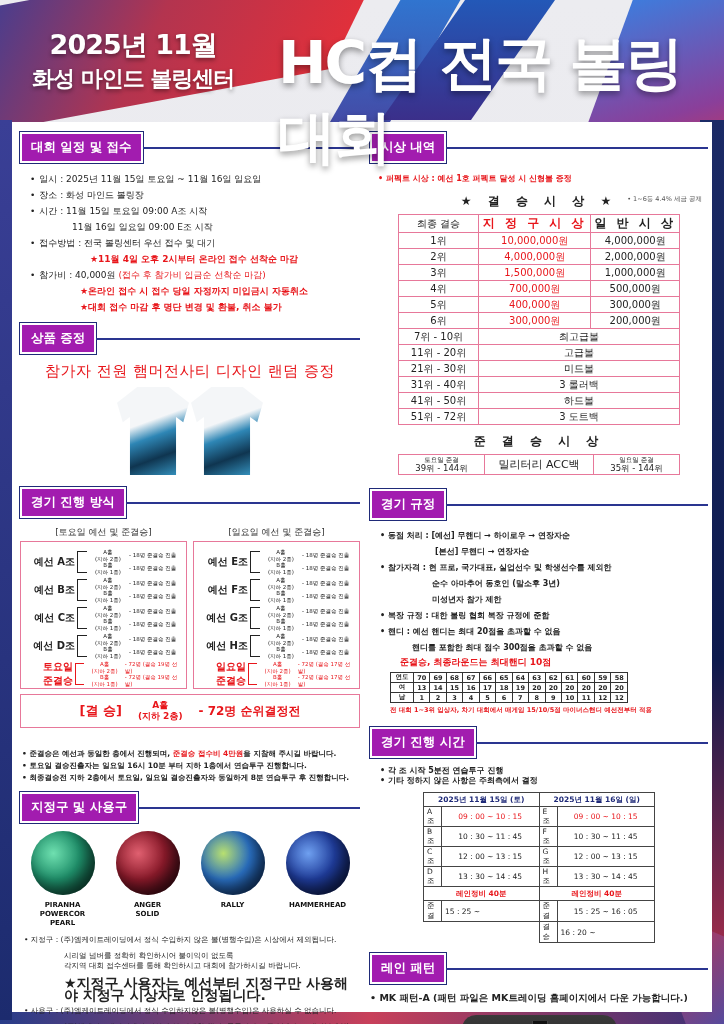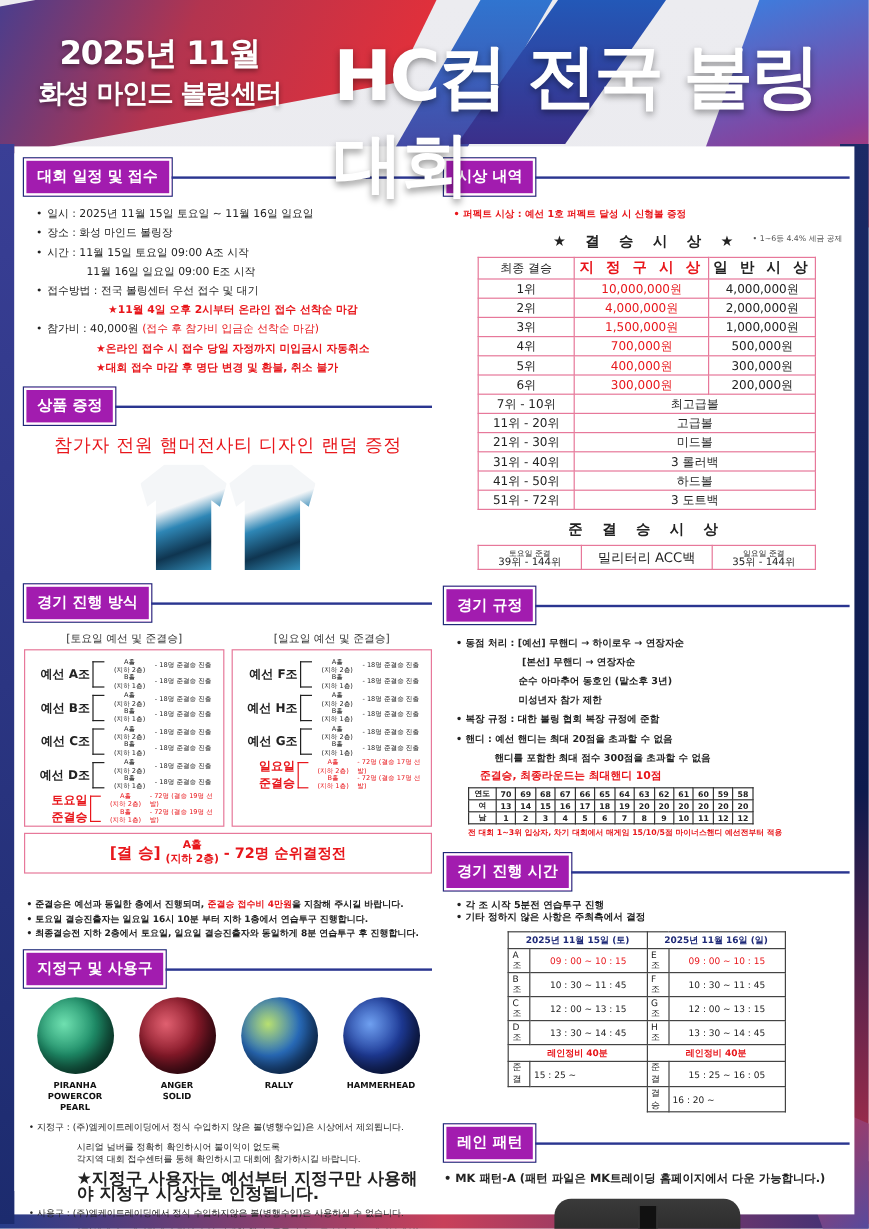--- a/index.html
+++ b/index.html
@@ -54,21 +54,21 @@
   .brow .grp { width: 46px; font-size: 10px; font-weight: bold; text-align: right; padding-right: 2px; }
   .brow .brk { width: 10px; height: 22px; border: 1.5px solid #222; border-right: none; margin-right: 4px; }
   .brow .halls { display: flex; flex-direction: column; font-size: 5.5px; line-height: 6.5px; }
   .brow .hall { display: flex; align-items: center; height: 13px; }
   .brow .hall .hn { width: 34px; text-align: center; }
   .brow .hall .res { padding-left: 4px; }
   .brow.semi .grp { color: #e8161b; font-size: 10px; }
   .brow.semi .brk { border-color: #e8161b; }
   .brow.semi .hall { color: #e8161b; }
 
-  .final-box { border: 1.5px solid #e7789a; margin-top: 5px; height: 34px; display: flex; align-items: center; justify-content: center; gap: 4px; color: #e8161b; font-weight: bold; }
+  .final-box { border: 1.5px solid #e7789a; margin-top: 5px; height: 34px; display: flex; align-items: center; justify-content: center; gap: 16px; color: #e8161b; font-weight: bold; }
   .final-box .fl { font-size: 13px; }
   .final-box .fh { font-size: 9px; text-align: center; line-height: 11px; }
   .final-box .fr { font-size: 12px; }
 
   .note { font-size: 7.5px; line-height: 12px; font-weight: bold; color: #222; }
 
   .balls { display: flex; justify-content: space-around; margin-top: 2px; }
   .ball-item { width: 80px; text-align: center; }
   .ball { width: 64px; height: 64px; border-radius: 50%; margin: 0 auto 6px; box-shadow: inset -6px -8px 14px rgba(0,0,0,.5); }
   .ball-name { font-size: 7px; font-weight: bold; line-height: 9px; color: #111; }
@@ -235,49 +235,63 @@
                 </span>
               </span>
             </div>
         </div>
       </div>
 
       <div style="flex:1;">
         <div class="bracket-title">[일요일 예선 및 준결승]</div>
         <div class="bracket-box">
           <div class="brow">
+              <span class="grp">예선 E조</span>
+              <span class="brk"></span>
+              <span class="halls">
+                <span class="hall">
+                  <span class="hn"><span>A홀</span><br><span>(지하 2층)</span></span>
+                  <span class="res">- 18명 준결승 진출</span>
+                </span>
+                <span class="hall">
+                  <span class="hn"><span>B홀</span><br><span>(지하 1층)</span></span>
+                  <span class="res">- 18명 준결승 진출</span>
+                </span>
+              </span>
+            </div>
+          <div class="brow">
               <span class="grp">예선 F조</span>
               <span class="brk"></span>
               <span class="halls">
                 <span class="hall">
                   <span class="hn"><span>A홀</span><br><span>(지하 2층)</span></span>
                   <span class="res">- 18명 준결승 진출</span>
                 </span>
                 <span class="hall">
                   <span class="hn"><span>B홀</span><br><span>(지하 1층)</span></span>
                   <span class="res">- 18명 준결승 진출</span>
                 </span>
               </span>
             </div>
           <div class="brow">
+              <span class="grp">예선 G조</span>
+              <span class="brk"></span>
+              <span class="halls">
+                <span class="hall">
+                  <span class="hn"><span>A홀</span><br><span>(지하 2층)</span></span>
+                  <span class="res">- 18명 준결승 진출</span>
+                </span>
+                <span class="hall">
+                  <span class="hn"><span>B홀</span><br><span>(지하 1층)</span></span>
+                  <span class="res">- 18명 준결승 진출</span>
+                </span>
+              </span>
+            </div>
+          <div class="brow">
               <span class="grp">예선 H조</span>
-              <span class="brk"></span>
-              <span class="halls">
-                <span class="hall">
-                  <span class="hn"><span>A홀</span><br><span>(지하 2층)</span></span>
-                  <span class="res">- 18명 준결승 진출</span>
-                </span>
-                <span class="hall">
-                  <span class="hn"><span>B홀</span><br><span>(지하 1층)</span></span>
-                  <span class="res">- 18명 준결승 진출</span>
-                </span>
-              </span>
-            </div>
-          <div class="brow">
-              <span class="grp">예선 G조</span>
               <span class="brk"></span>
               <span class="halls">
                 <span class="hall">
                   <span class="hn"><span>A홀</span><br><span>(지하 2층)</span></span>
                   <span class="res">- 18명 준결승 진출</span>
                 </span>
                 <span class="hall">
                   <span class="hn"><span>B홀</span><br><span>(지하 1층)</span></span>
                   <span class="res">- 18명 준결승 진출</span>
                 </span>
@@ -429,20 +443,21 @@
     </tbody>
       </table>
 
     <div class="sec-head" style="margin-top:14px;">
       <span class="tag">경기 규정</span>
         <span class="line"></span>
     </div>
     <div style="padding-left:10px;">
       <div class="bl" style="font-size:8px;font-weight:bold;">• <span>동점 처리 : [예선] 무핸디 → 하이로우 → 연장자순</span></div>
       <div class="bl" style="font-size:8px;font-weight:bold;padding-left:55px;"><span>[본선] 무핸디 → 연장자순</span></div>
+      <div class="bl" style="font-size:8px;font-weight:bold;">• <span>참가자격 : 현 프로, 국가대표, 실업선수 및 학생선수를 제외한</span></div>
       <div class="bl" style="font-size:8px;font-weight:bold;padding-left:52px;"><span>순수 아마추어 동호인 (말소후 3년)</span></div>
       <div class="bl" style="font-size:8px;font-weight:bold;padding-left:52px;"><span>미성년자 참가 제한</span></div>
       <div class="bl" style="font-size:8px;font-weight:bold;">• <span>복장 규정 : 대한 볼링 협회 복장 규정에 준함</span></div>
       <div class="bl" style="font-size:8px;font-weight:bold;">• <span>핸디 : 예선 핸디는 최대 20점을 초과할 수 없음</span></div>
       <div class="bl" style="font-size:8px;font-weight:bold;padding-left:32px;"><span>핸디를 포함한 최대 점수 300점을 초과할 수 없음</span></div>
       <div class="red" style="font-size:9px;font-weight:bold;padding-left:20px;">준결승, 최종라운드는 최대핸디 10점</div>
     </div>
     <table class="handi">
       <tbody>
           <tr>

